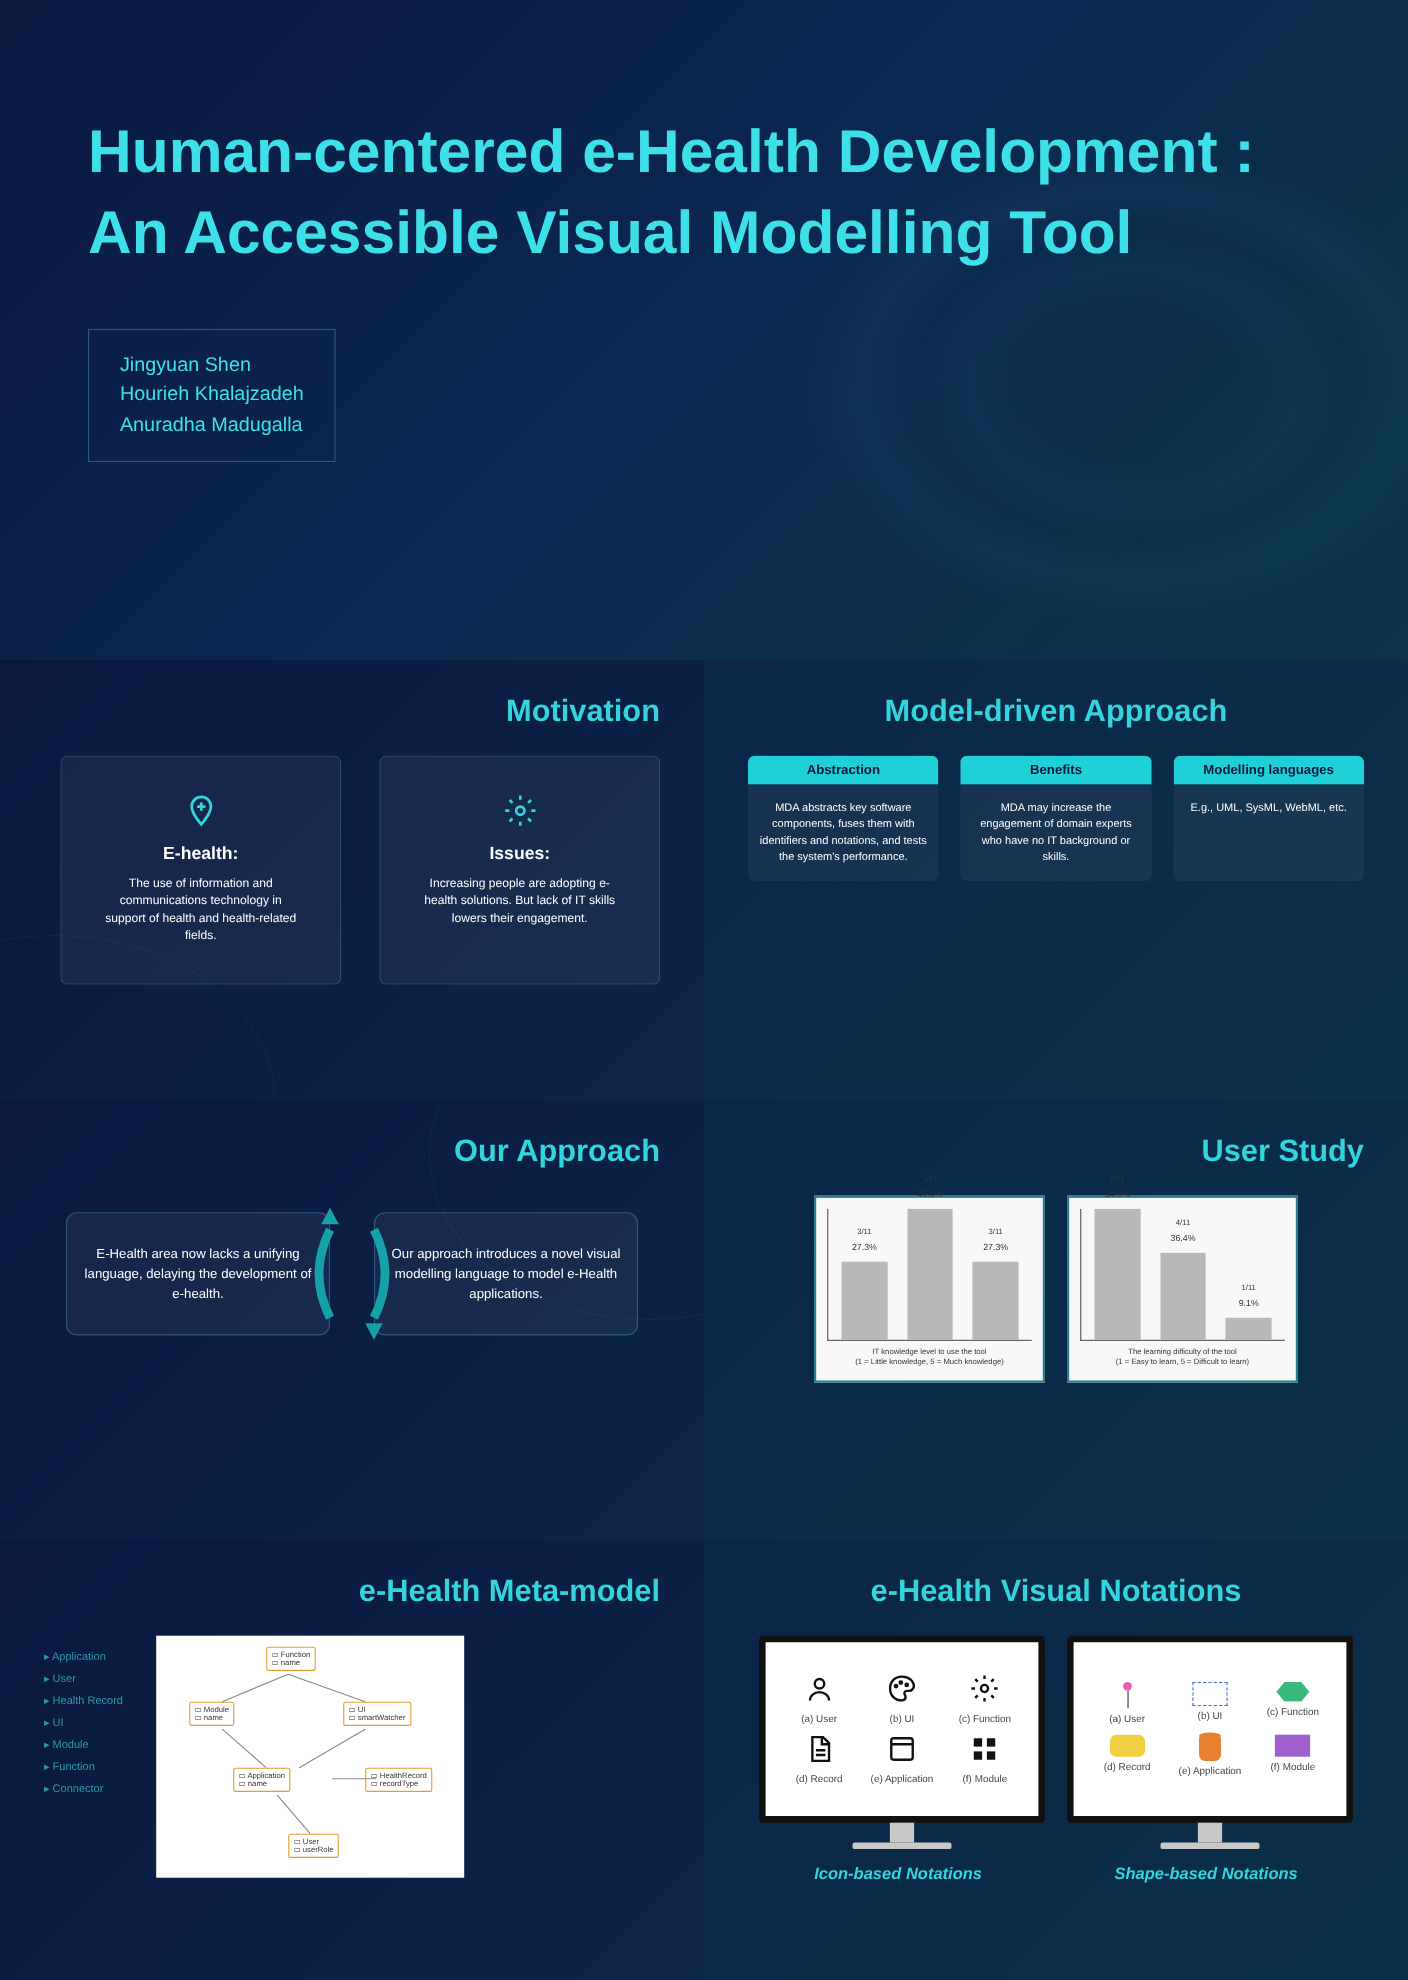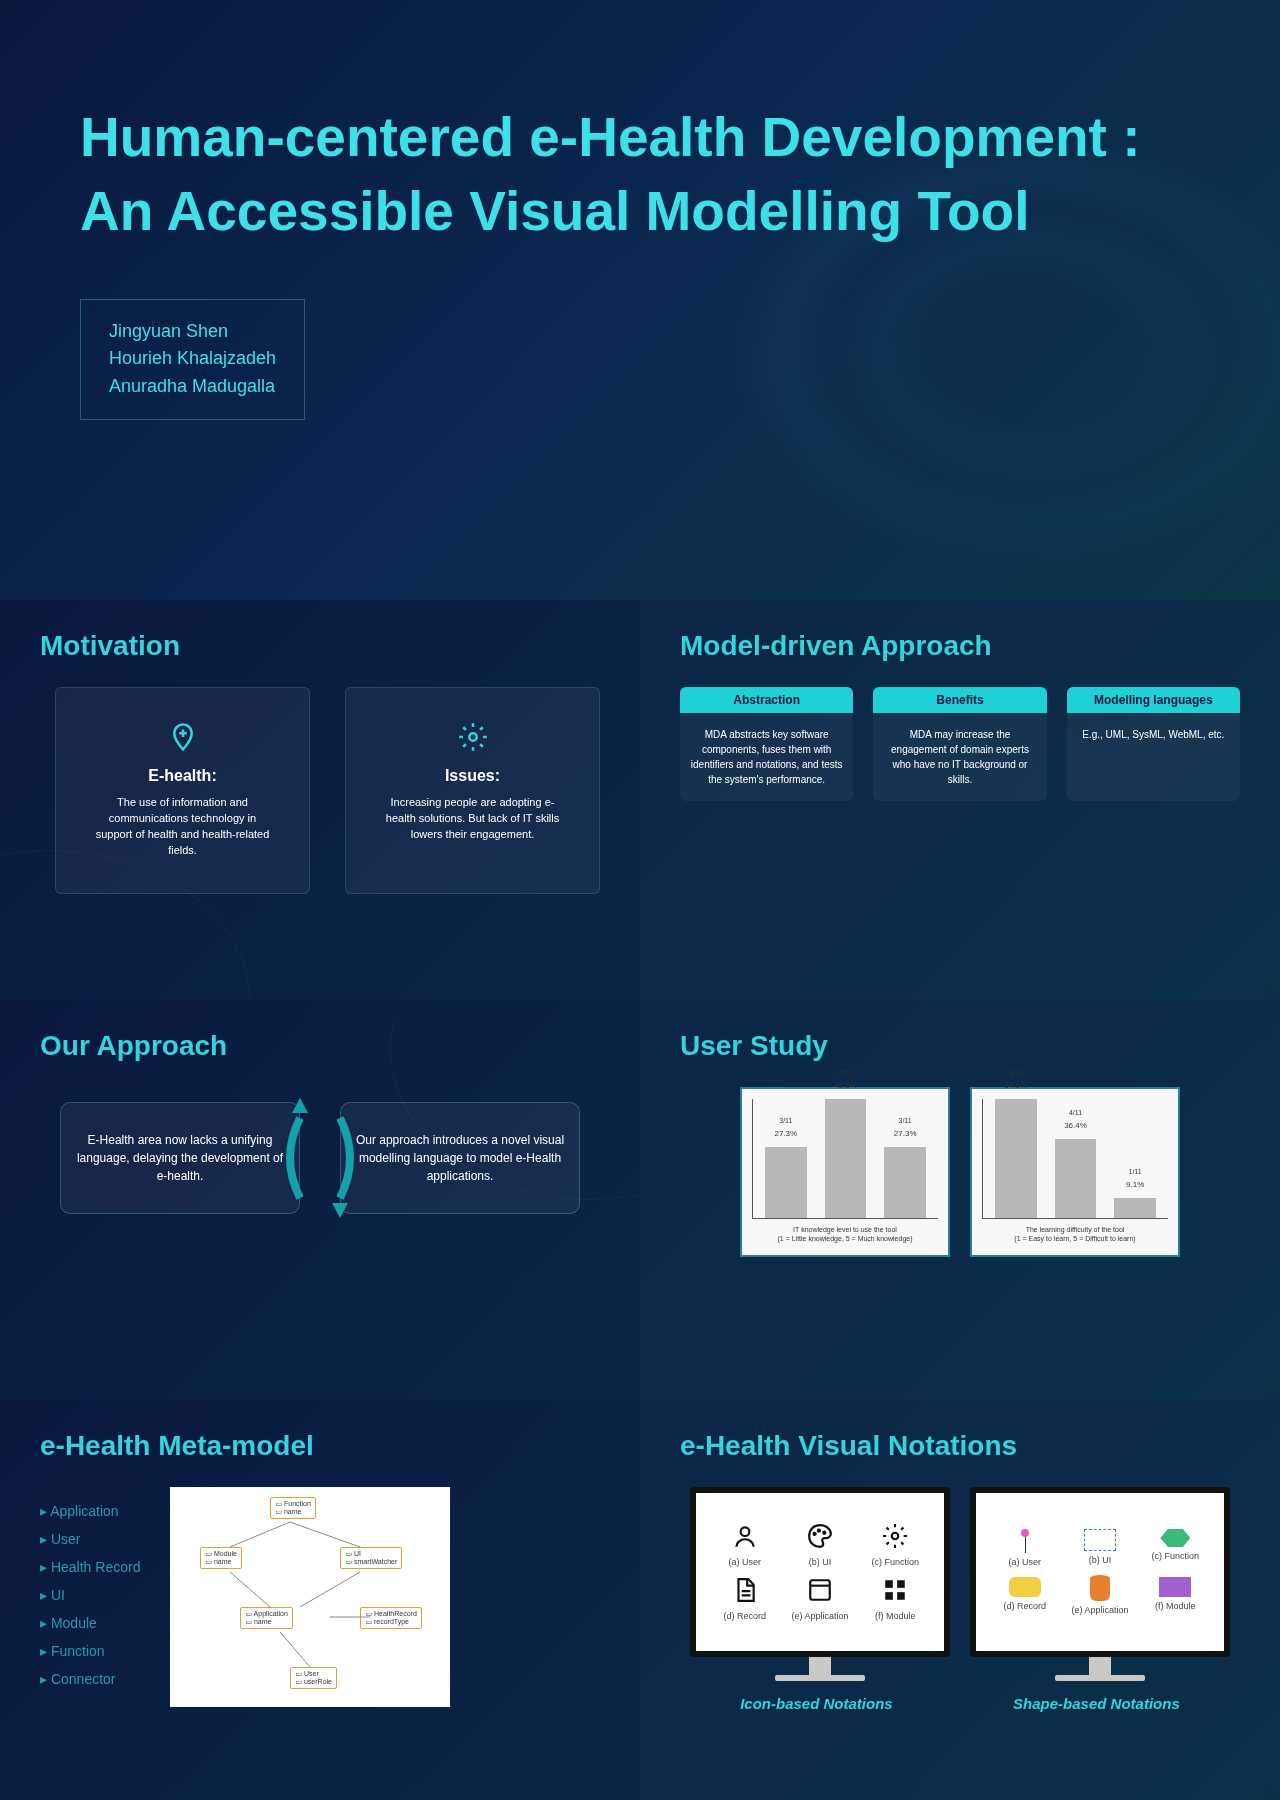--- a/index.html
+++ b/index.html
@@ -48,22 +48,23 @@
   padding: 30px 40px;
   position: relative;
   overflow: hidden;
 }
 .panel.right { background: linear-gradient(135deg, #0b2548 0%, #0a3048 100%); }
 .section-title {
   font-size: 28px;
   font-weight: 800;
   color: #33d4dd;
   margin-bottom: 25px;
-}
-.section-title.center { text-align: left; }
+  text-align: right;
+}
+.section-title.center { text-align: center; }
 .cards-row { display: flex; gap: 20px; justify-content: center; }
 .info-card {
   background: rgba(255,255,255,0.05);
   border: 1px solid rgba(100,200,230,0.2);
   border-radius: 6px;
   padding: 34px;
   flex: 1;
   text-align: center;
   margin-left: 15px;
 }
@@ -117,21 +118,21 @@
   width: 210px;
   height: 170px;
   padding: 10px;
   position: relative;
 }
 .bars { display: flex; align-items: flex-end; height: 120px; gap: 18px; padding: 0 12px; border-left: 1px solid #555; border-bottom: 1px solid #555; }
 .bar { background: #b8b8b8; flex: 1; position: relative; }
 .bar-label { position: absolute; top: -18px; left: 50%; transform: translateX(-50%); font-size: 8px; color: #333; white-space: nowrap; }
 .bar-sub { position: absolute; top: -8px; left: 50%; transform: translateX(-50%); font-size: 7px; color: #333; }
 .chart-caption { font-size: 7px; color: #333; text-align: center; margin-top: 6px; line-height: 1.3; }
-.meta-list { color: #2a9aa8; font-size: 14px; line-height: 2; margin-top: 10px; }
+.meta-list { color: #2a9aa8; font-size: 10px; line-height: 2; margin-top: 10px; }
 .meta-list li { list-style: none; }
 .meta-list li::before { content: '▸ '; color: #2a9aa8; }
 .diagram-box {
   background: #fff;
   width: 280px;
   height: 220px;
   position: relative;
   padding: 10px;
 }
 .dia-node {

